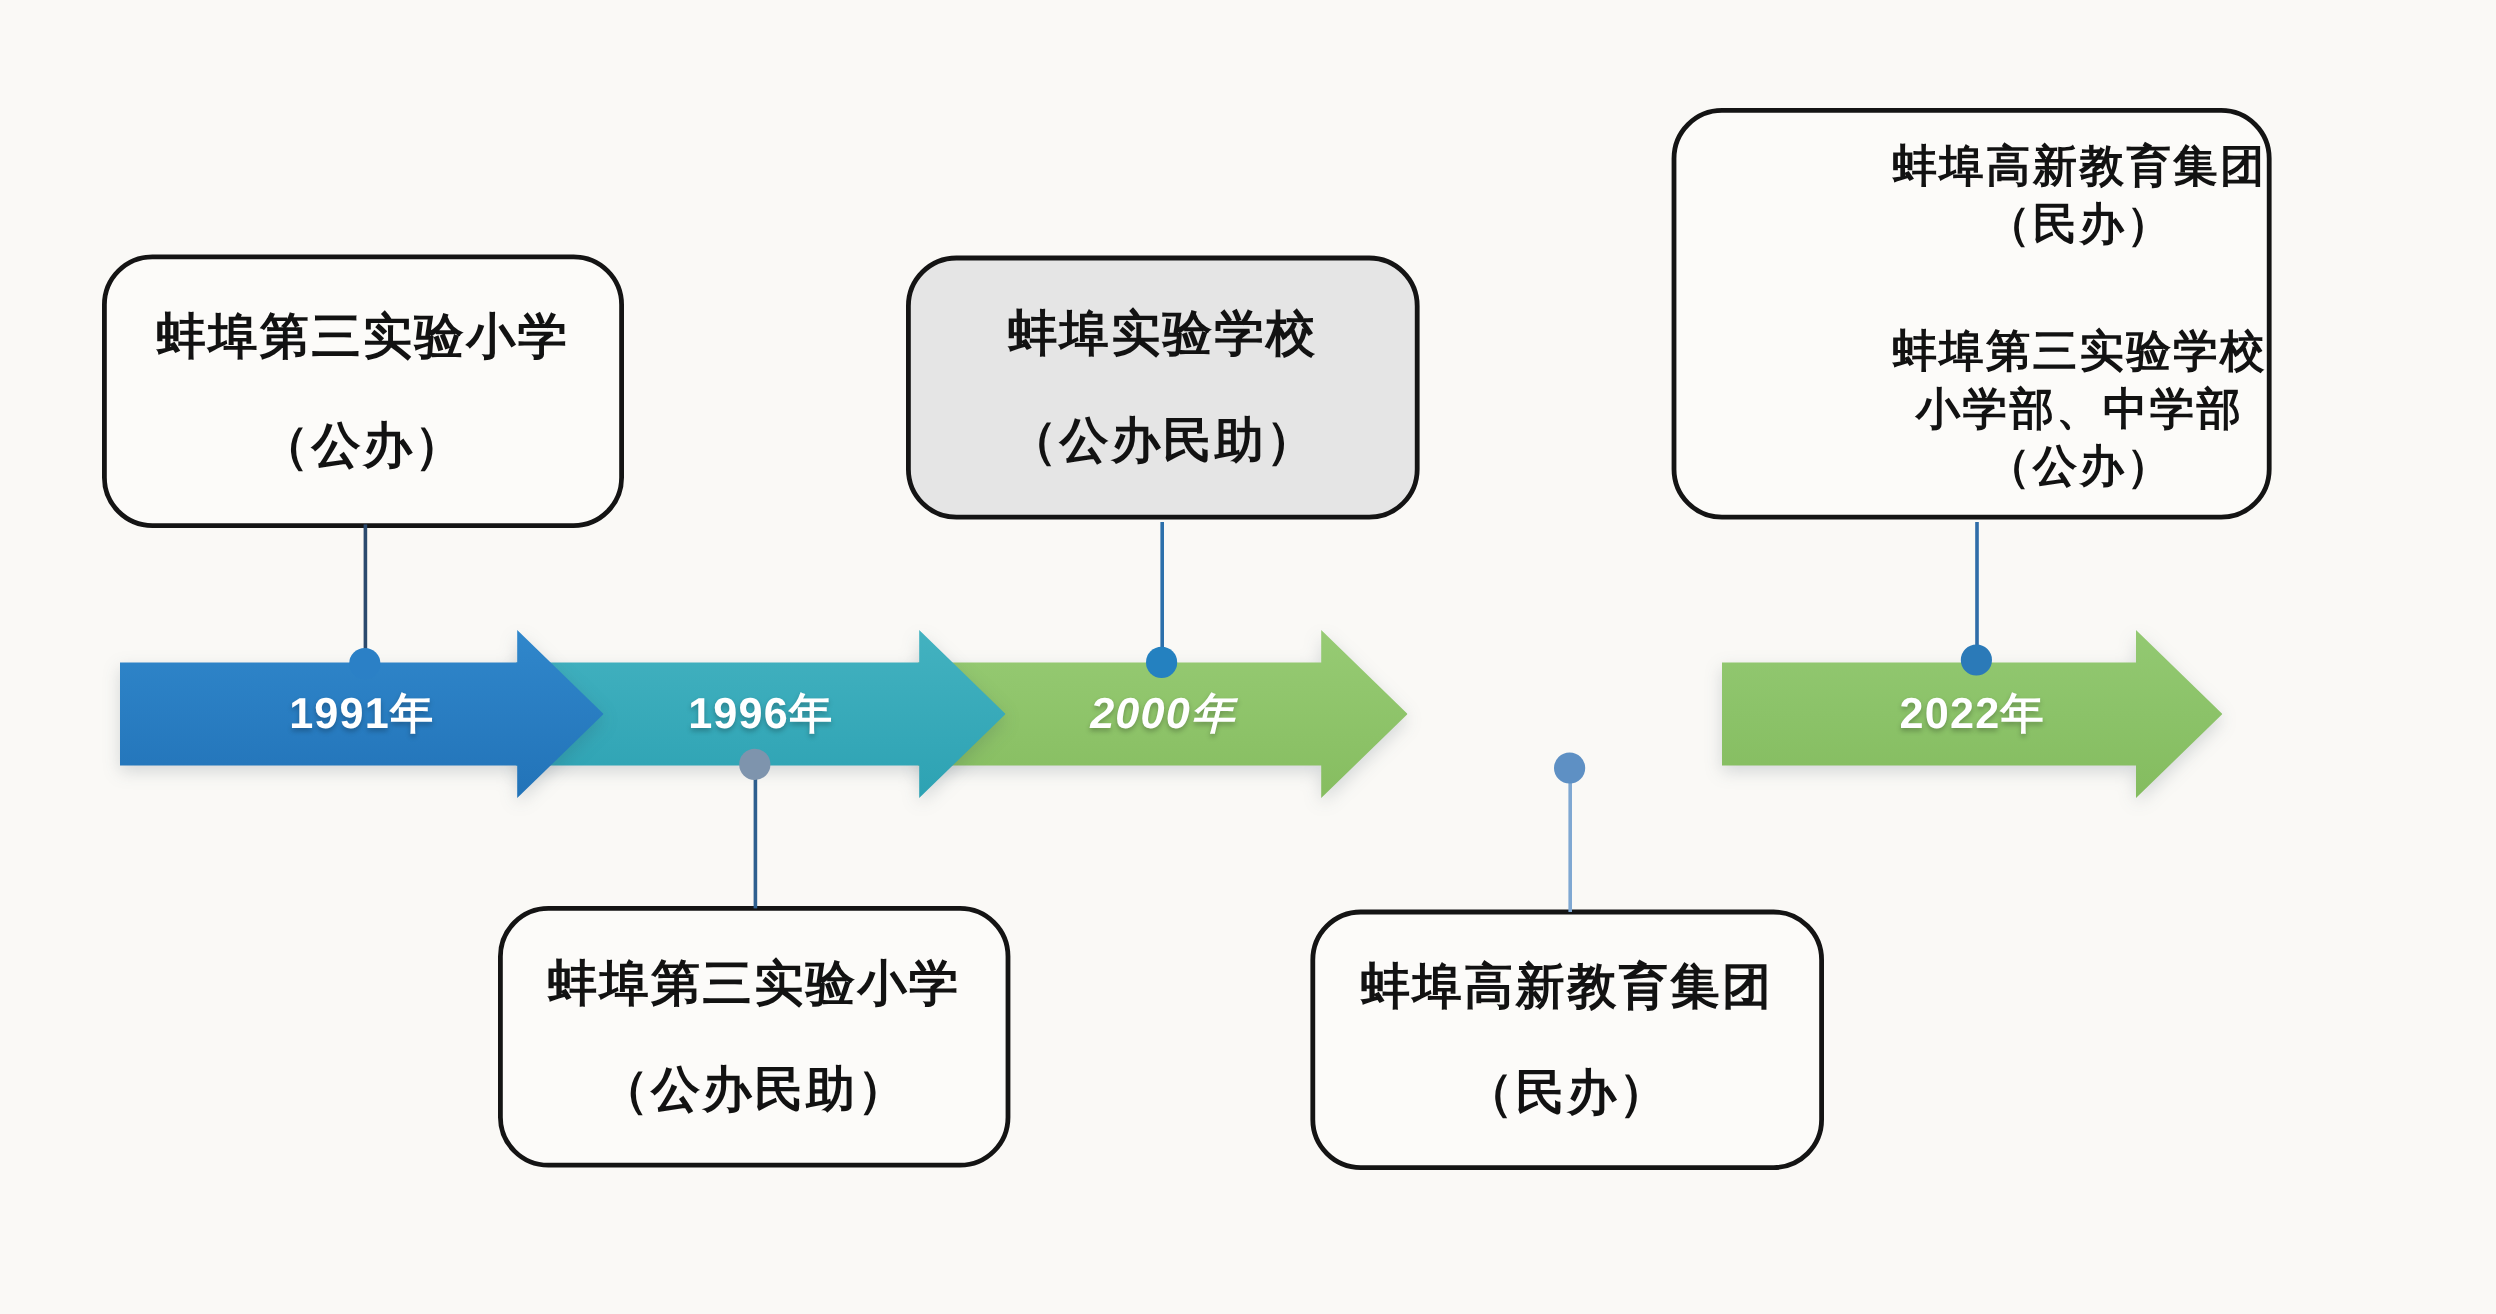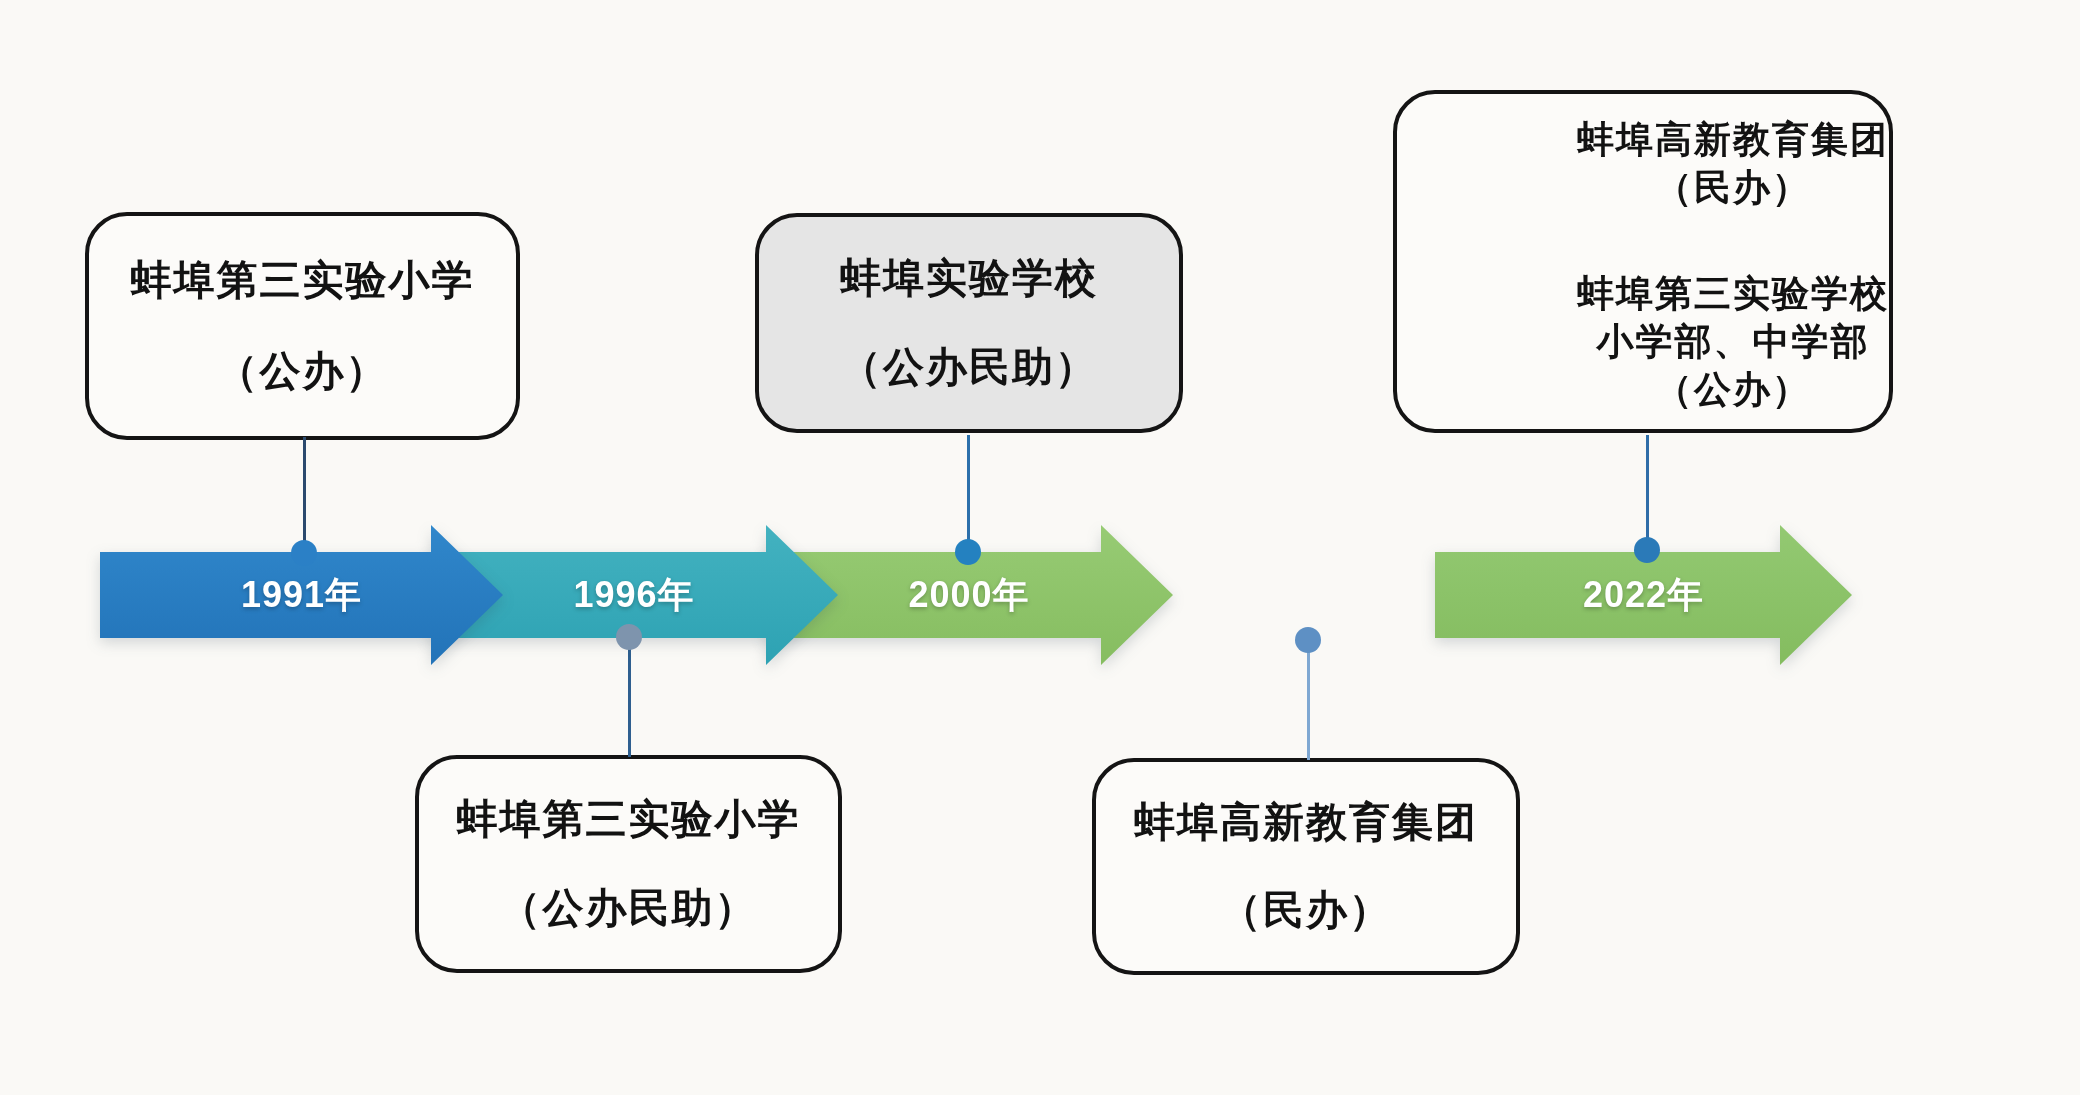--- a/index.html
+++ b/index.html
@@ -82,21 +82,21 @@
   }
   .year-label {
     font-family: "Liberation Sans", sans-serif;
     font-weight: bold;
     font-size: 36px;
     color: #ffffff;
     text-shadow: 0 2px 4px rgba(0,0,0,0.25);
     letter-spacing: 1px;
   }
 
-  .z15 { z-index: 15; } .z14 { z-index: 14; } .z13 { z-index: 13; }
+  .z15 { z-index: 15; } .z14 { z-index: 14; } .z13 { z-index: 13; font-style: italic; }
   .z12 { z-index: 12; } .z11 { z-index: 11; }
   .zline { z-index: 4; } .zdot { z-index: 20; }
 </style>
 </head>
 <body>
 
 <div class="canvas">
 
   <div class="callout" style="left: 85px; top: 212px; width: 435px; height: 228px; border-color: rgb(20, 20, 20); background-color: rgb(252, 251, 249);">
     <div class="co-line">蚌埠第三实验小学</div>

